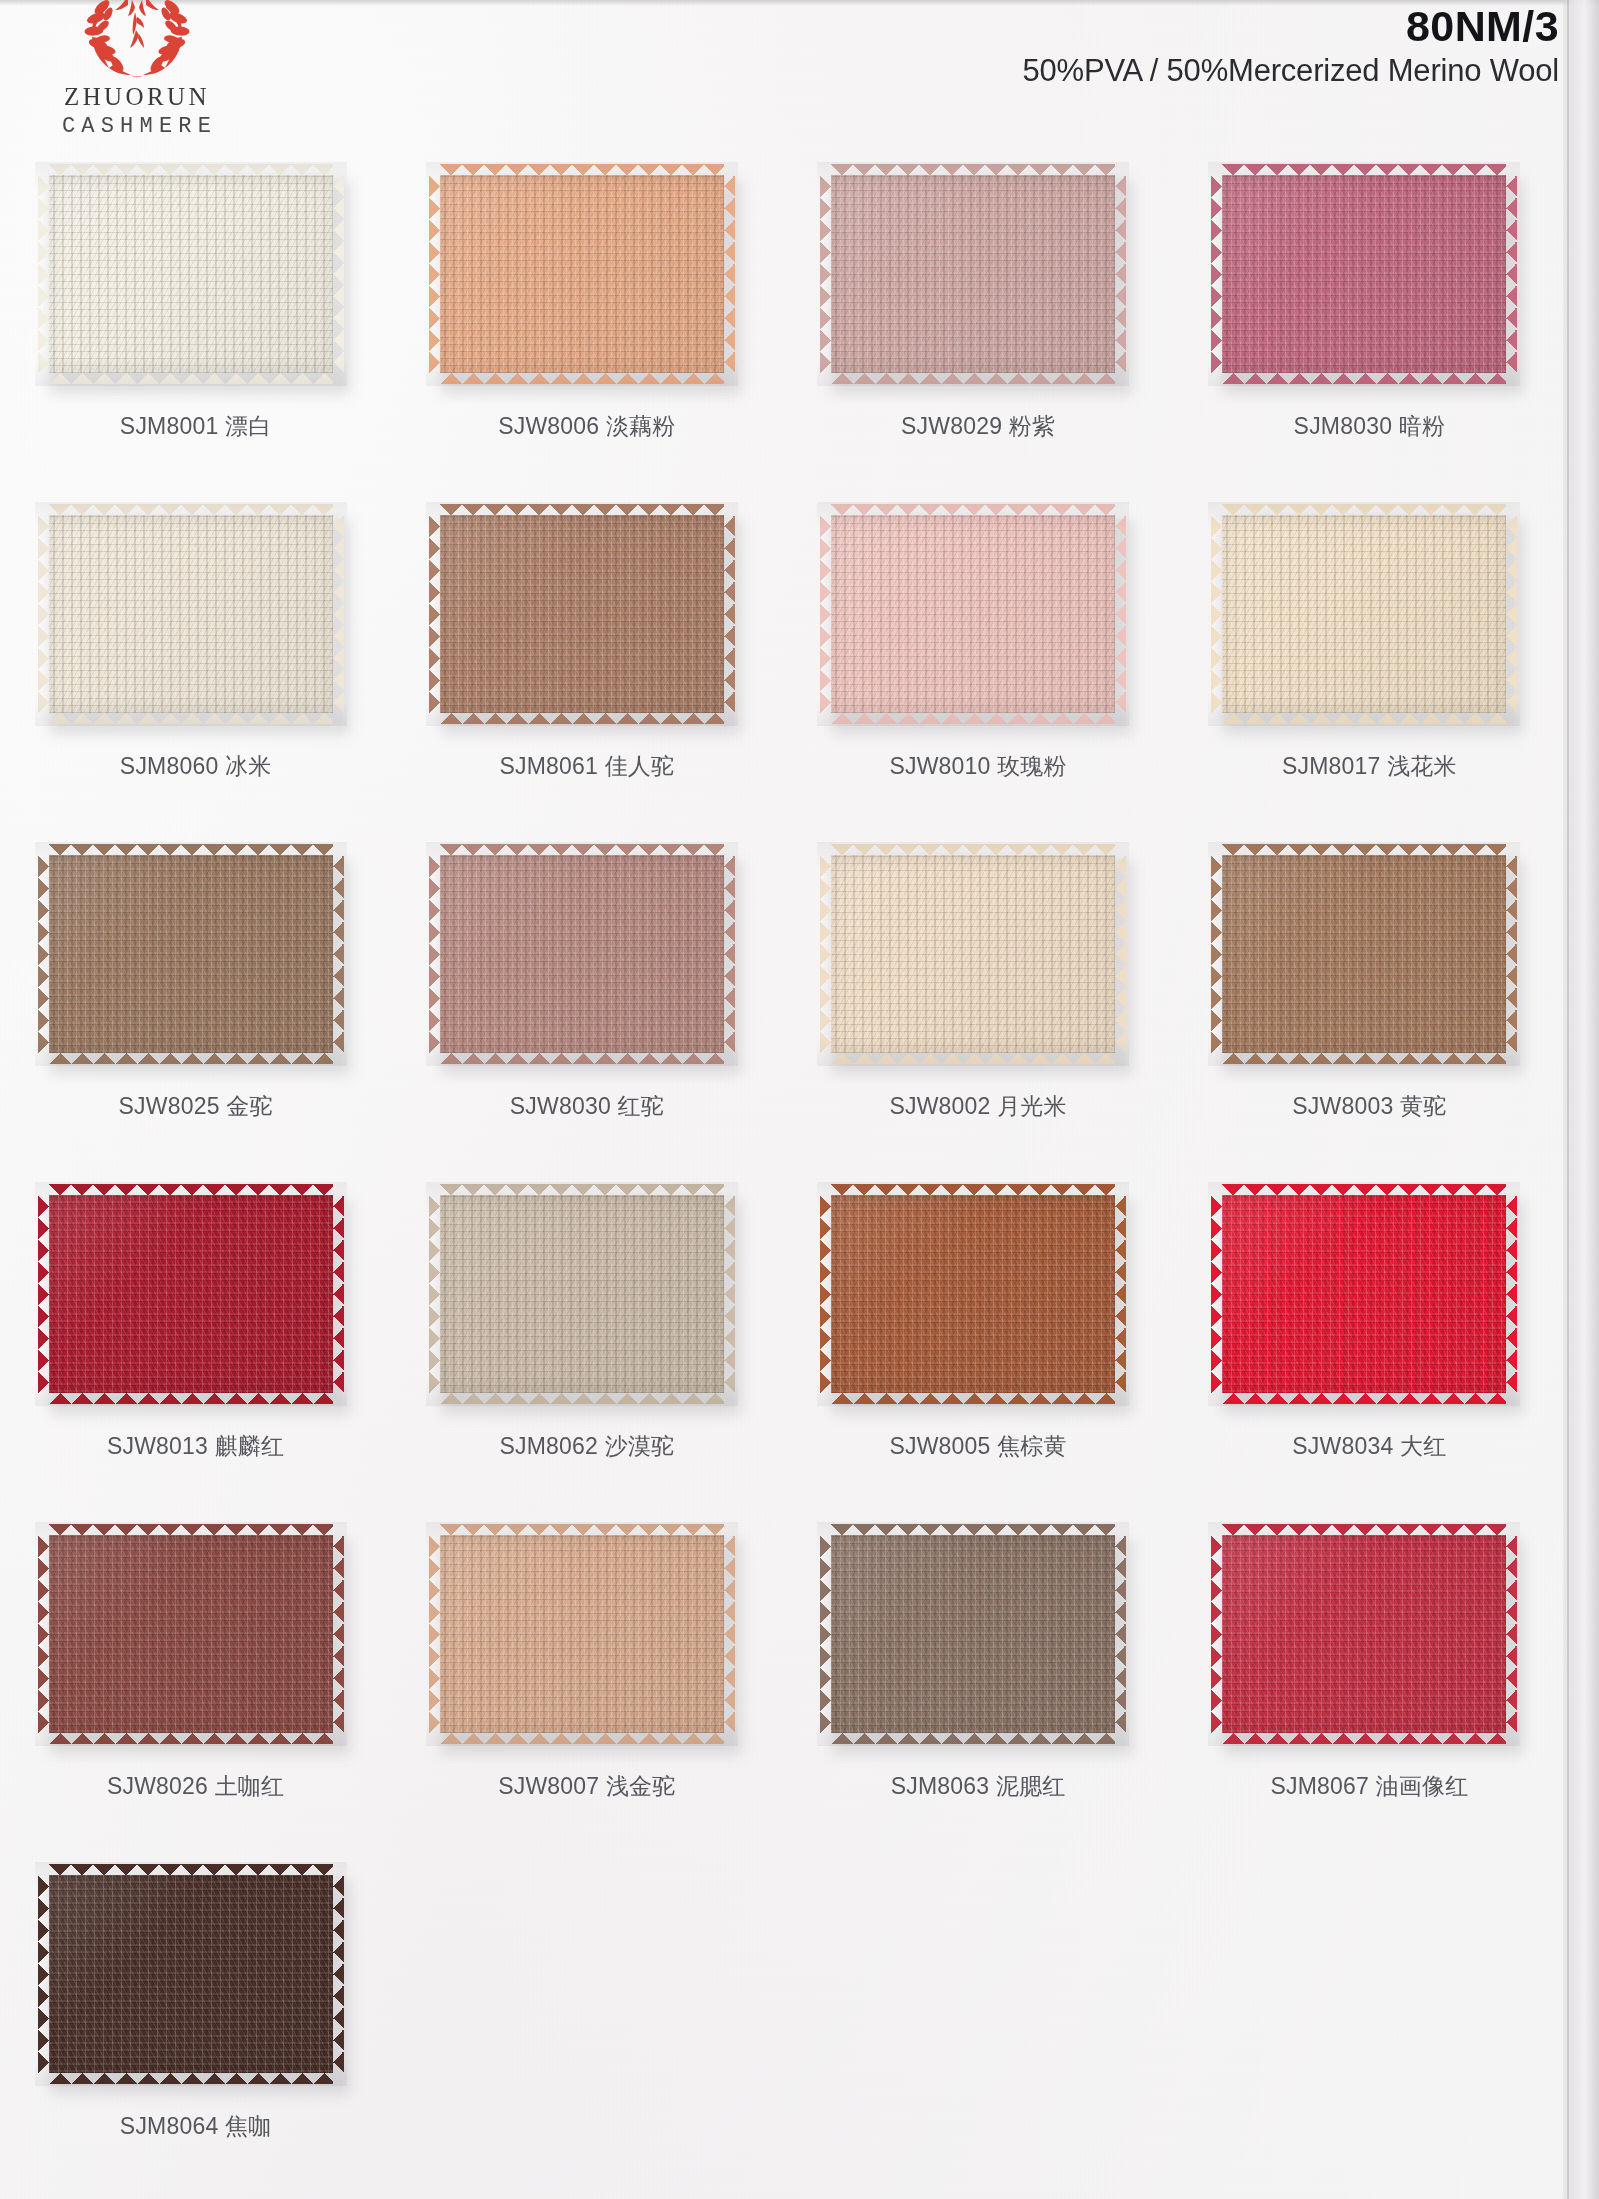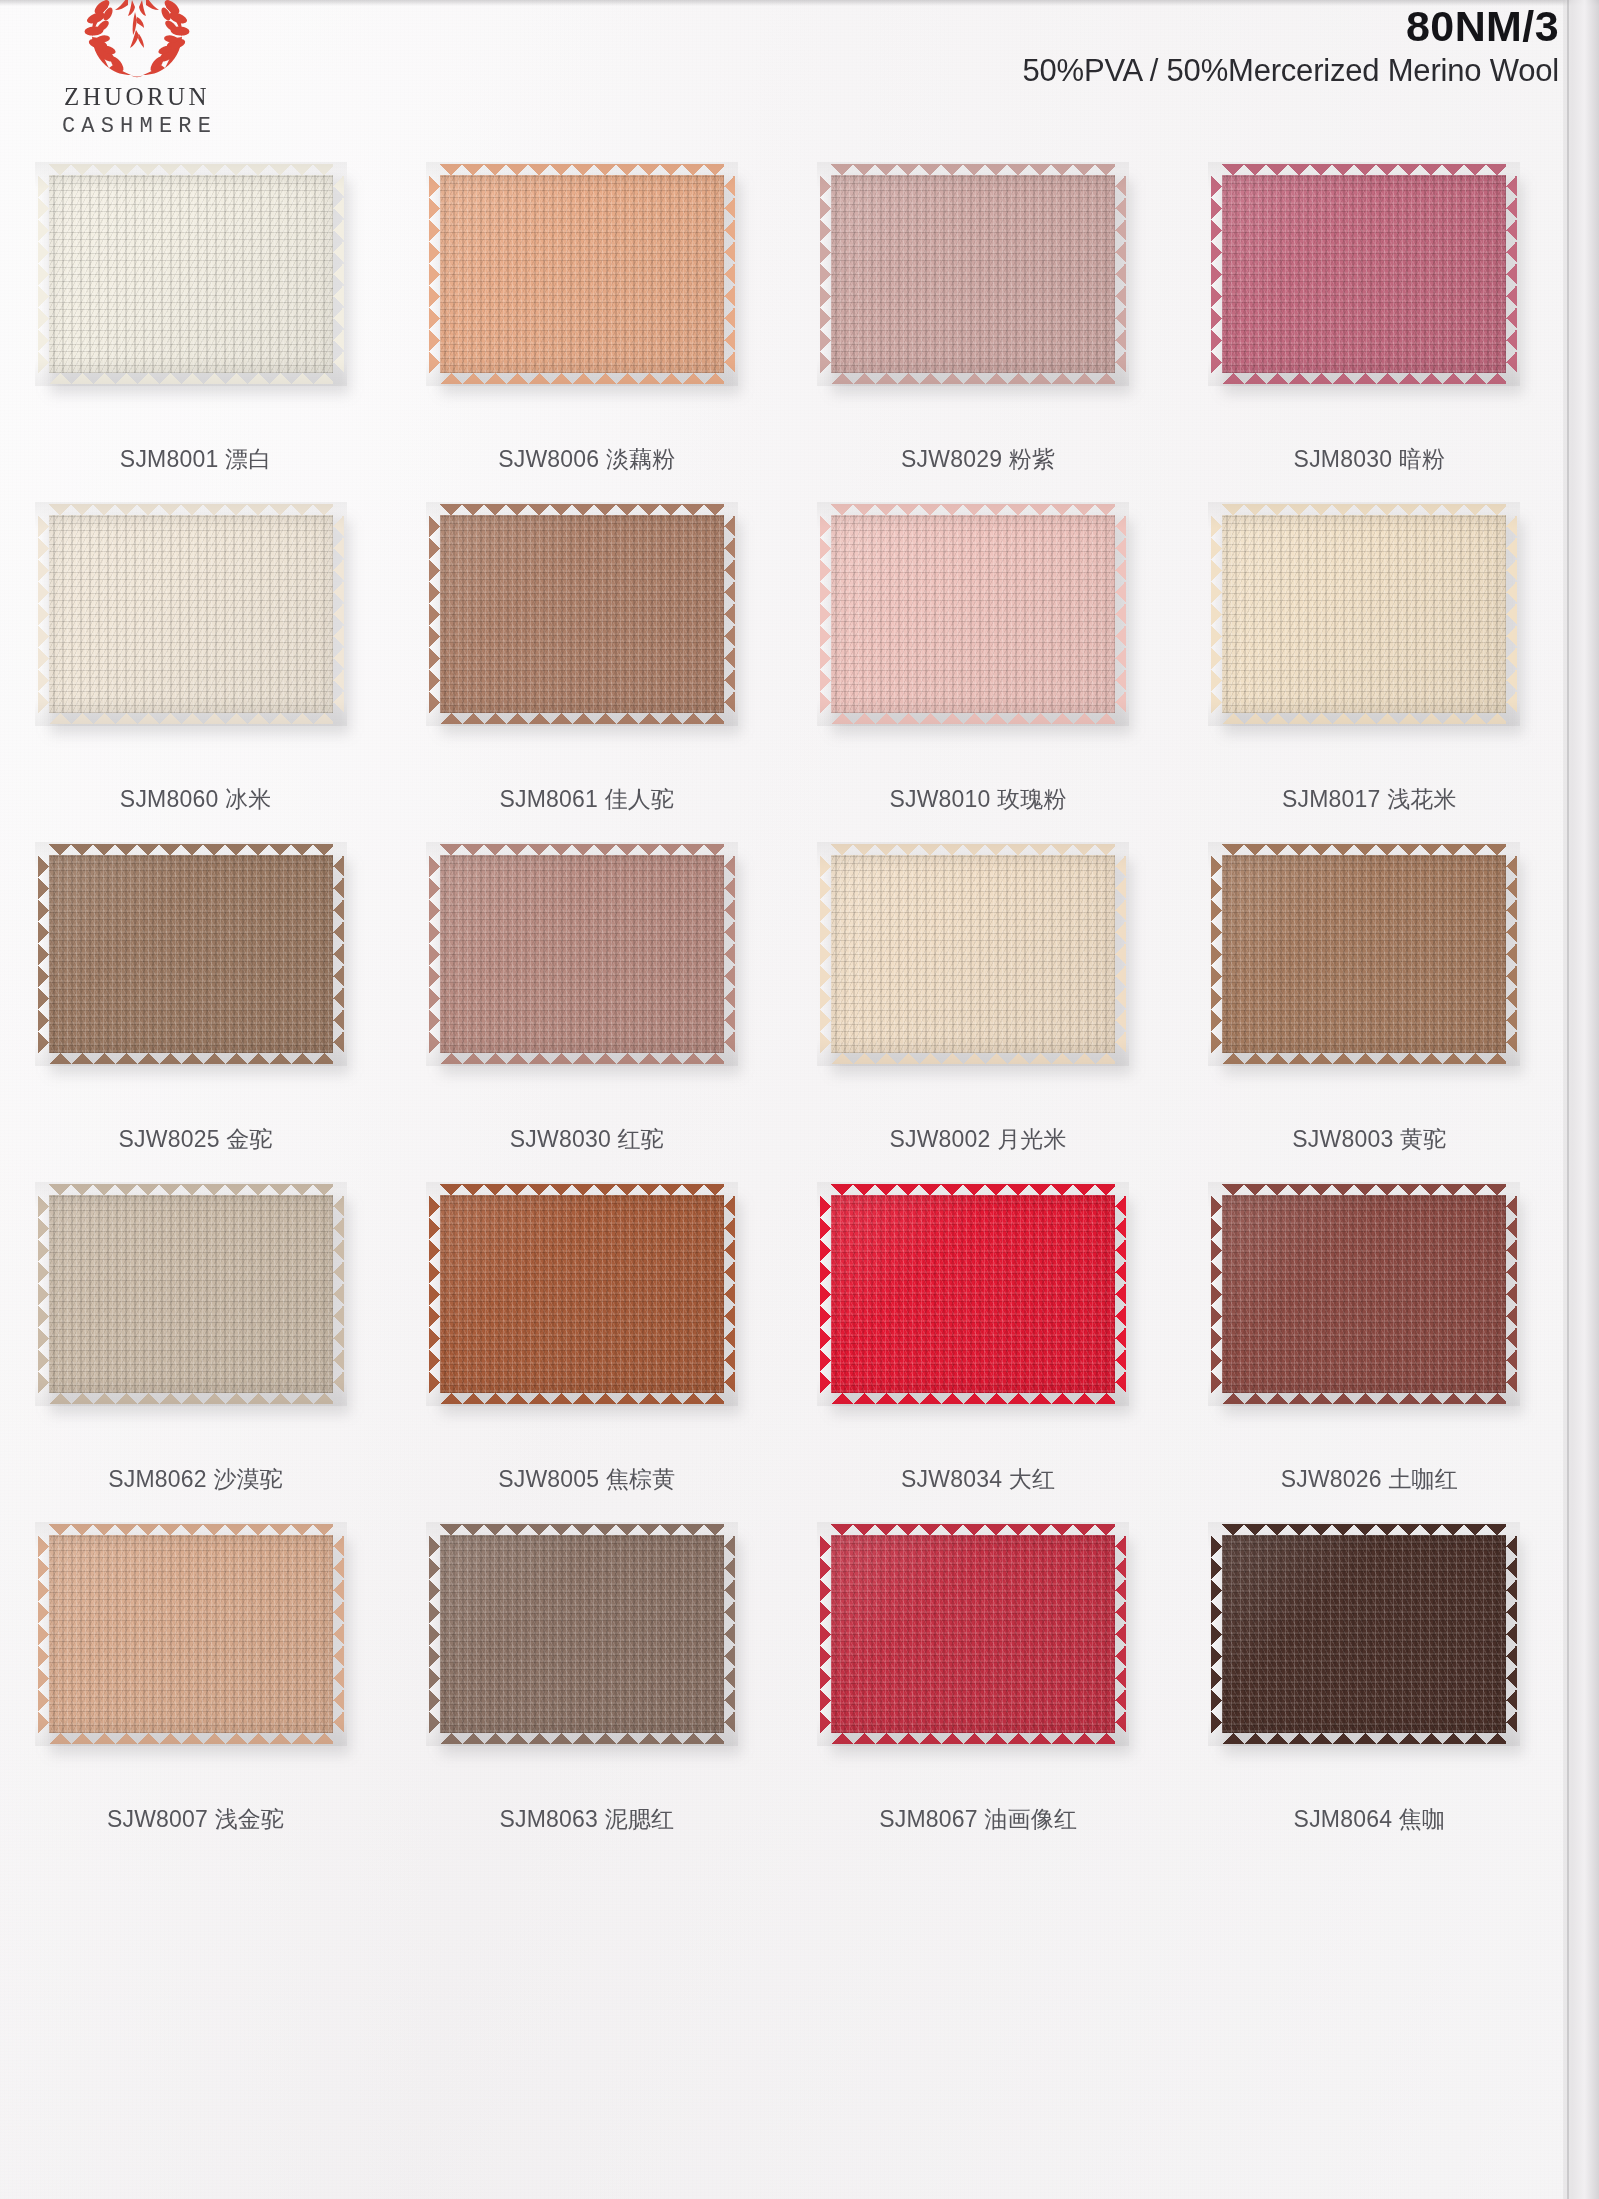--- a/index.html
+++ b/index.html
@@ -51,21 +51,21 @@
     font-size:31px;color:#2b2b30;letter-spacing:-0.2px;line-height:1.12;margin-top:5px;font-weight:400;
   }
 
   
   #grid{
     position:absolute;left:0;top:150px;width:1565px;height:2040px;
     display:grid;
     grid-template-columns:repeat(4,1fr);
     grid-template-rows:repeat(6,1fr);
   }
-  .cell{position:relative;display:flex;flex-direction:column;align-items:center;justify-content:flex-start;gap:33px;}
+  .cell{position:relative;display:flex;flex-direction:column;align-items:center;justify-content:flex-start;}
   .swatch-wrap{position:relative;width:310px;height:225px;margin-top:18px;}
 
   
   .sw-shadow{
     position:absolute;left:9px;top:12px;width:300px;height:214px;
     background:rgba(90,88,94,0.17);
     filter:blur(7px);border-radius:3px;
   }
   
   .swatch{
@@ -372,20 +372,34 @@
             <div class="pink-r"></div>
             <div class="fab"></div>
             <div class="teeth-shade"></div>
           </div>
         </div>
         <div class="label">SJW8003 黄驼</div>
       </div>
       <div class="cell">
         <div class="swatch-wrap">
           <div class="sw-shadow"></div>
+          <div class="swatch" style="--c:#ac1c2e">
+            <div class="pink-t"></div>
+            <div class="pink-b"></div>
+            <div class="pink-l"></div>
+            <div class="pink-r"></div>
+            <div class="fab"></div>
+            <div class="teeth-shade"></div>
+          </div>
+        </div>
+        <div class="label">SJW8013 麒麟红</div>
+      </div>
+      <div class="cell">
+        <div class="swatch-wrap">
+          <div class="sw-shadow"></div>
           <div class="swatch" style="--c:#cbbba8">
             <div class="pink-t"></div>
             <div class="pink-b"></div>
             <div class="pink-l"></div>
             <div class="pink-r"></div>
             <div class="fab"></div>
             <div class="teeth-shade"></div>
           </div>
         </div>
         <div class="label">SJM8062 沙漠驼</div>

